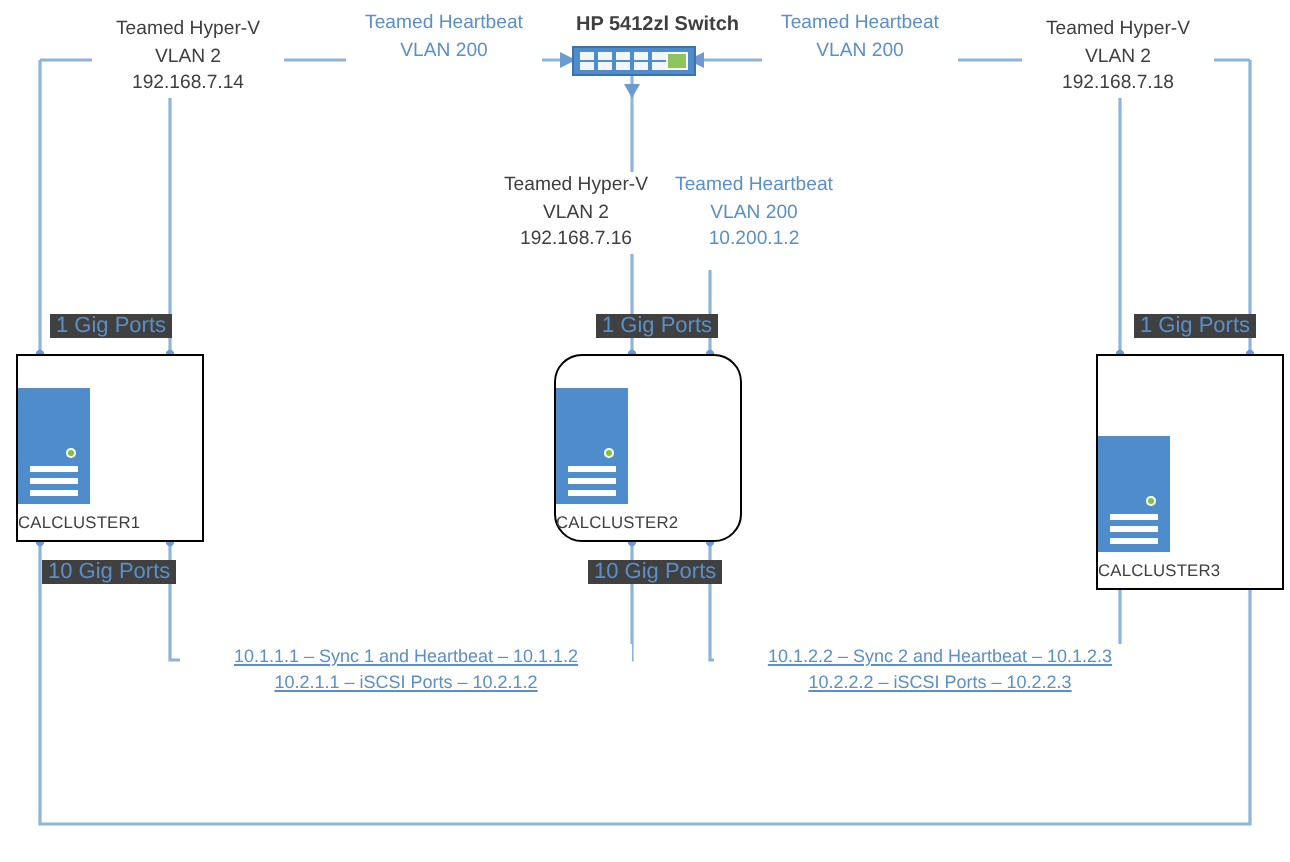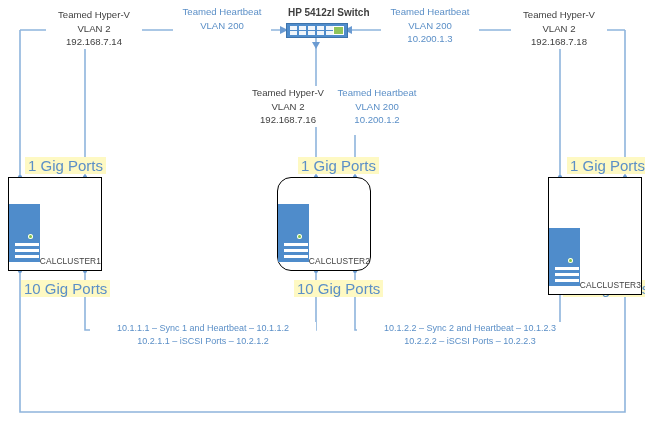--- a/index.html
+++ b/index.html
@@ -43,22 +43,22 @@
   .host-box {
     position: absolute;
     border: 1.6px solid #000000;
     background: #ffffff;
     box-sizing: border-box;
   }
   .host-inner {
     position: absolute;
     left: 0; right: 0; top: 0; bottom: 0;
     display: flex;
-    flex-direction: row;
-    align-items: flex-end;
+    flex-direction: column;
+    align-items: flex-start;
     justify-content: flex-end;
     padding-bottom: 4px;
   }
   .server-icon {
     position: relative;
     width: 36px;
     height: 58px;
     background: #4f8ccb;
     margin-bottom: 4px;
   }
@@ -123,34 +123,35 @@
   }
   .switch-caption {
     position: absolute;
     font-size: 10px;
     color: #3f3f3f;
     white-space: nowrap;
     font-weight: bold;
   }
   .port-tag {
     position: absolute;
-    font-size: 15px;
+    font-size: 11px;
     color: #5b8fc7;
-    background: #fef9c3;
+    background: #404040;
     padding: 0 3px;
     white-space: nowrap;
   }
   .link-lbl {
     position: absolute;
     text-align: center;
     white-space: nowrap;
     background: #ffffff;
     padding: 0 3px;
     color: #5b8fc7;
     line-height: 13px;
+    text-decoration: underline;
   }
   .link-lbl .l { display: block; font-size: 9px; }
 </style>
 </head>
 <body>
 
 <div id="diagram">
 
   <svg class="wires" viewBox="0 0 645 431" xmlns="http://www.w3.org/2000/svg">
     <defs>
@@ -204,21 +205,20 @@
   </div>
 
   <div class="lbl blue-text sz9" style="left:173px; top:5px; width:94px;">
     <span class="l">Teamed Heartbeat</span>
     <span class="l">VLAN 200</span>
   </div>
 
   <div class="lbl blue-text sz9" style="left:381px; top:5px; width:94px;">
     <span class="l">Teamed Heartbeat</span>
     <span class="l">VLAN 200</span>
-    <span class="l">10.200.1.3</span>
   </div>
 
   <div class="lbl dark-text sz9" style="left:511px; top:8px; width:92px;">
     <span class="l">Teamed Hyper-V</span>
     <span class="l">VLAN 2</span>
     <span class="l">192.168.7.18</span>
   </div>
 
   <div class="switch-caption" style="left:288px; top:7px;">HP 5412zl Switch</div>
   <div class="switch" style="left:286px; top:23px;">

